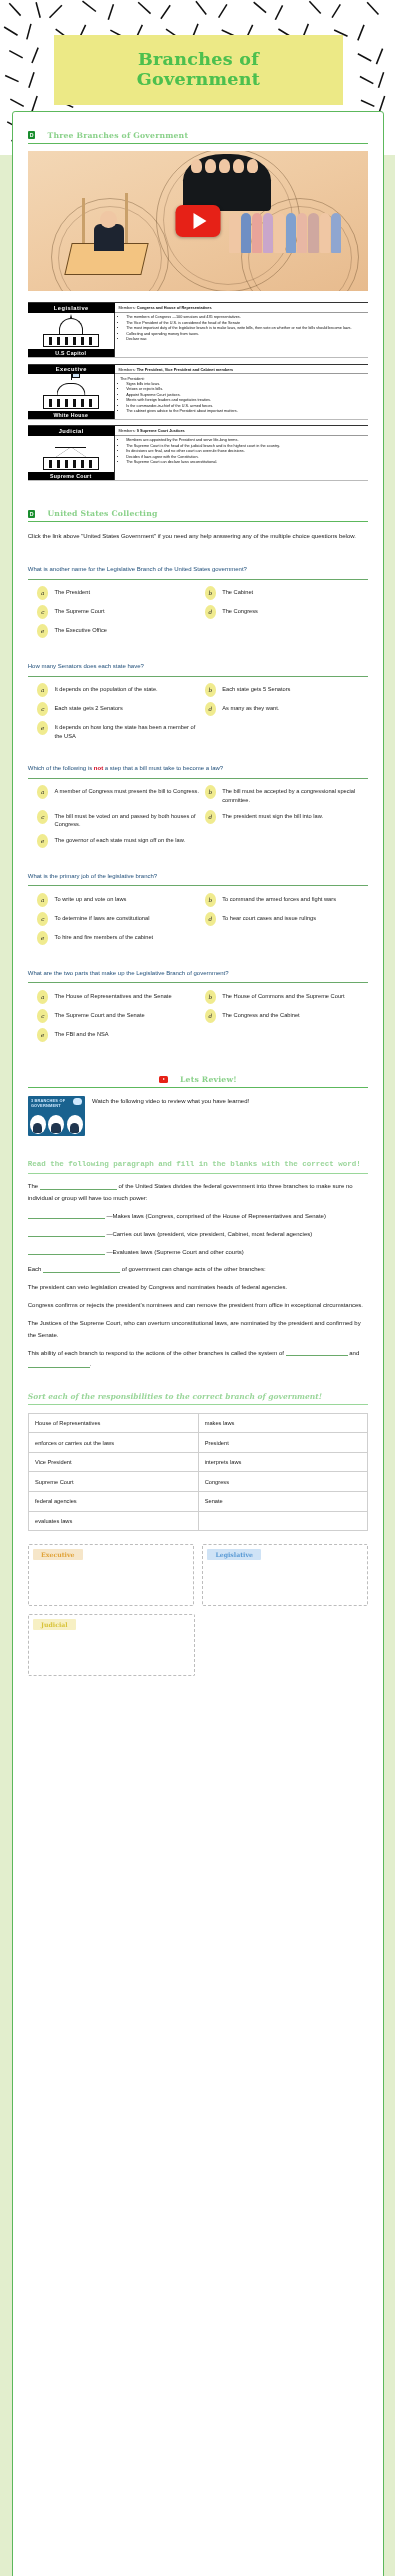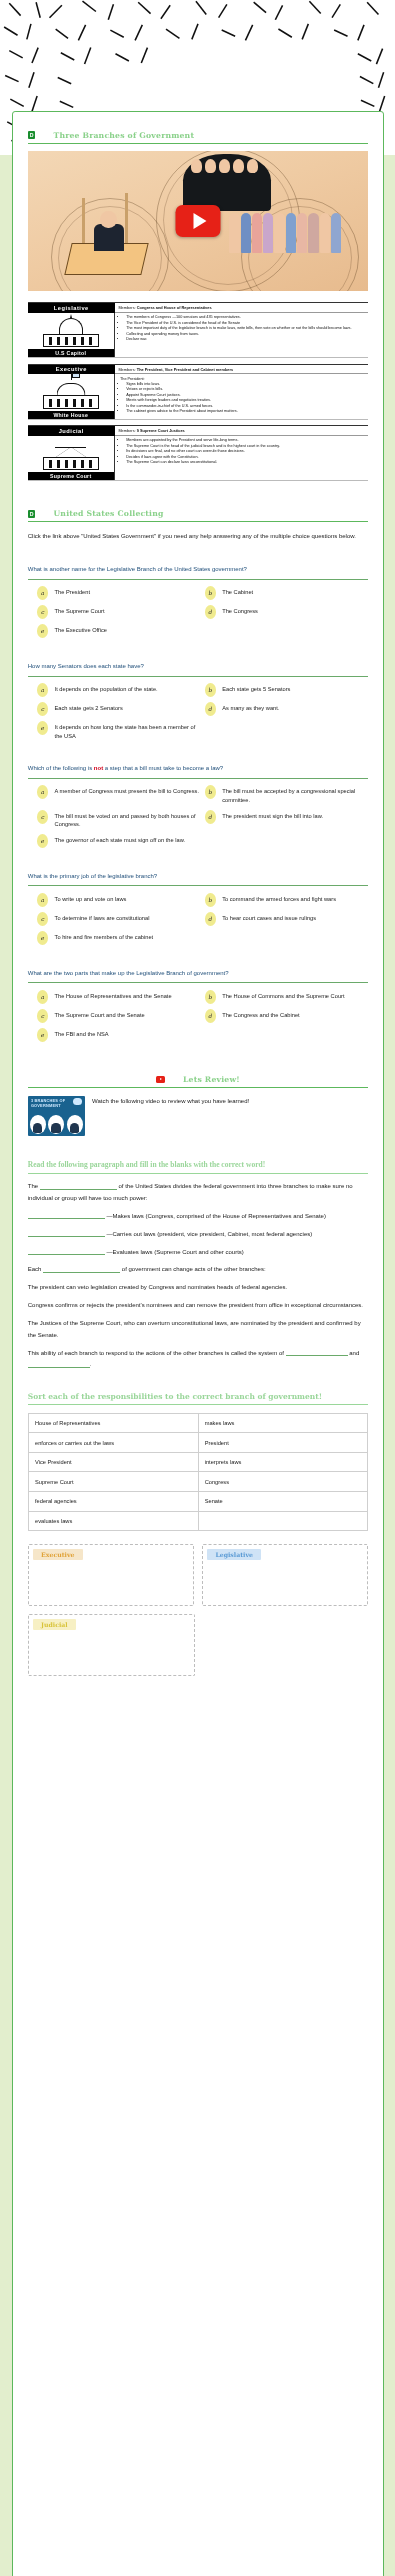--- a/index.html
+++ b/index.html
@@ -55,21 +55,21 @@
     margin-top: -44px;
     position: relative;
     z-index: 5;
     padding: 15.5px 14.4px 20.6px 14.4px;
     min-height: 2772px;
   }
 
   .sec-head {
     display: flex;
     align-items: center;
-    gap: 18px;
+    gap: 12px;
     margin-top: 3.1px;
   }
   .sec-head .sec-title {
     font-family: "DejaVu Serif", serif;
     font-weight: bold;
     font-size: 7.7px;
     color: #8ad18a;
     letter-spacing: 0.2px;
   }
   .sec-rule {
@@ -282,35 +282,35 @@
     width:9.3px;height:9.3px;background:#20364f;border-radius:50% 50% 20% 20%;
   }
   .thumb .cloud {
     position:absolute; top:2.1px; right:2.6px; width:8.8px;height:6.2px;
     background:#cfe9ff; border-radius:4.1px;
   }
   .rev-text { font-size: 6px; color:#1a1a1a; line-height:1.75; }
 
   
   .fill-head {
-    font-family:Liberation Serif, serif; font-weight:bold;
+    font-family:Liberation Mono, monospace; font-weight:bold;
     font-size: 7.5px; color:#9ad69a; line-height:1.3;
   }
   .fill-body { font-size: 6px; color:#1a1a1a; line-height:1.95; }
   .fill-body p { margin: 0 0 6.2px 0; }
   .blank {
     display:inline-block; width: 77px; border-bottom:0.5px solid #6aaa6a;
     height: 1em; vertical-align: -1.5px;
   }
   .blank.short { width: 62px; }
 
   
   .match-head {
     font-family:"DejaVu Serif", serif; font-weight:bold;
-    font-size: 7.5px; color:#9ad69a; line-height:1.3;
+    font-size: 7.5px; color:#9ad69a; line-height:1.3;font-style:italic;
   }
   .match-tbl { width:100%; border-collapse: collapse; margin-top: 7.2px; }
   .match-tbl td {
     border: 0.5px solid #cfcfcf;
     padding: 5.7px 6.2px;
     font-size: 5.7px; color:#222;
     width: 50%;
     height: 19.6px;
   }
 
@@ -400,20 +400,24 @@
       <line x1="340" y1="276" x2="366" y2="288"></line>
         <line x1="398" y1="266" x2="386" y2="294"></line>
       <line x1="452" y1="276" x2="478" y2="288"></line>
         <line x1="508" y1="266" x2="496" y2="294"></line>
       <line x1="560" y1="276" x2="586" y2="288"></line>
         <line x1="616" y1="266" x2="604" y2="294"></line>
       <line x1="668" y1="276" x2="694" y2="288"></line>
         <line x1="724" y1="266" x2="712" y2="294"></line>
     </g>
   </svg>
+  <div class="title-card">
+    <div class="ttl">Branches of</div>
+    <div class="ttl">Government</div>
+  </div>
 </div>
 
 <div class="sheet-wrap">
 <div class="sheet">
 
   <div class="sec-head">
     <span class="chip green">D</span>
     <span class="sec-title">Three Branches of Government</span>
   </div>
   <div class="sec-rule"></div>

